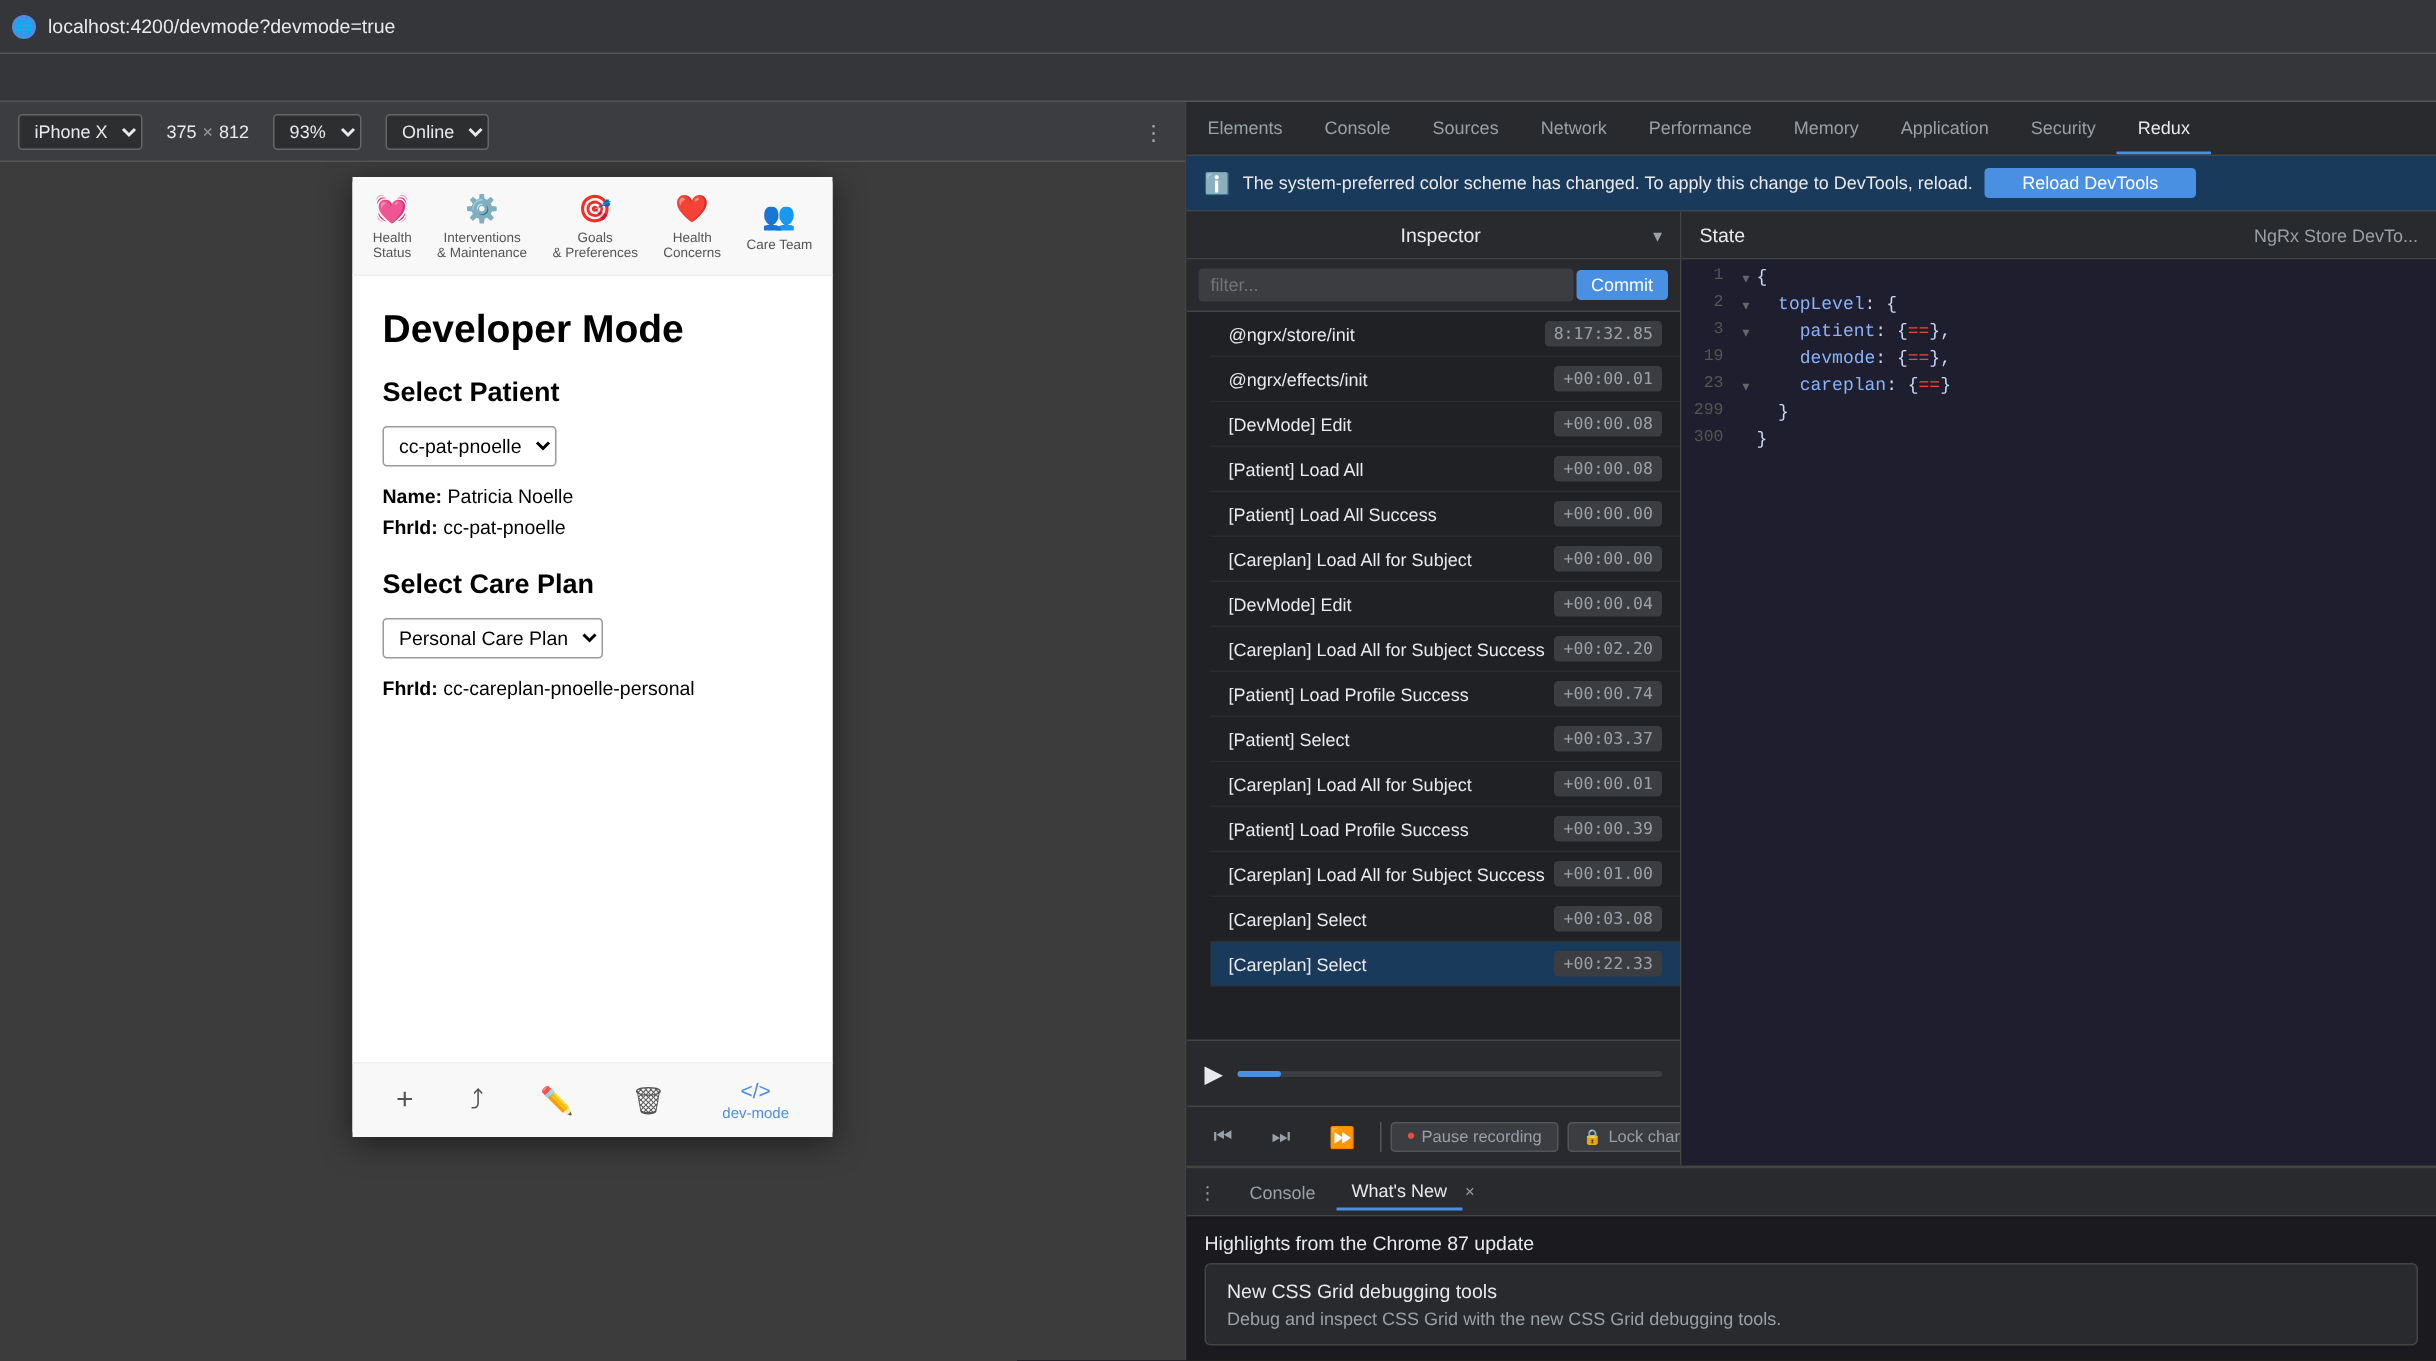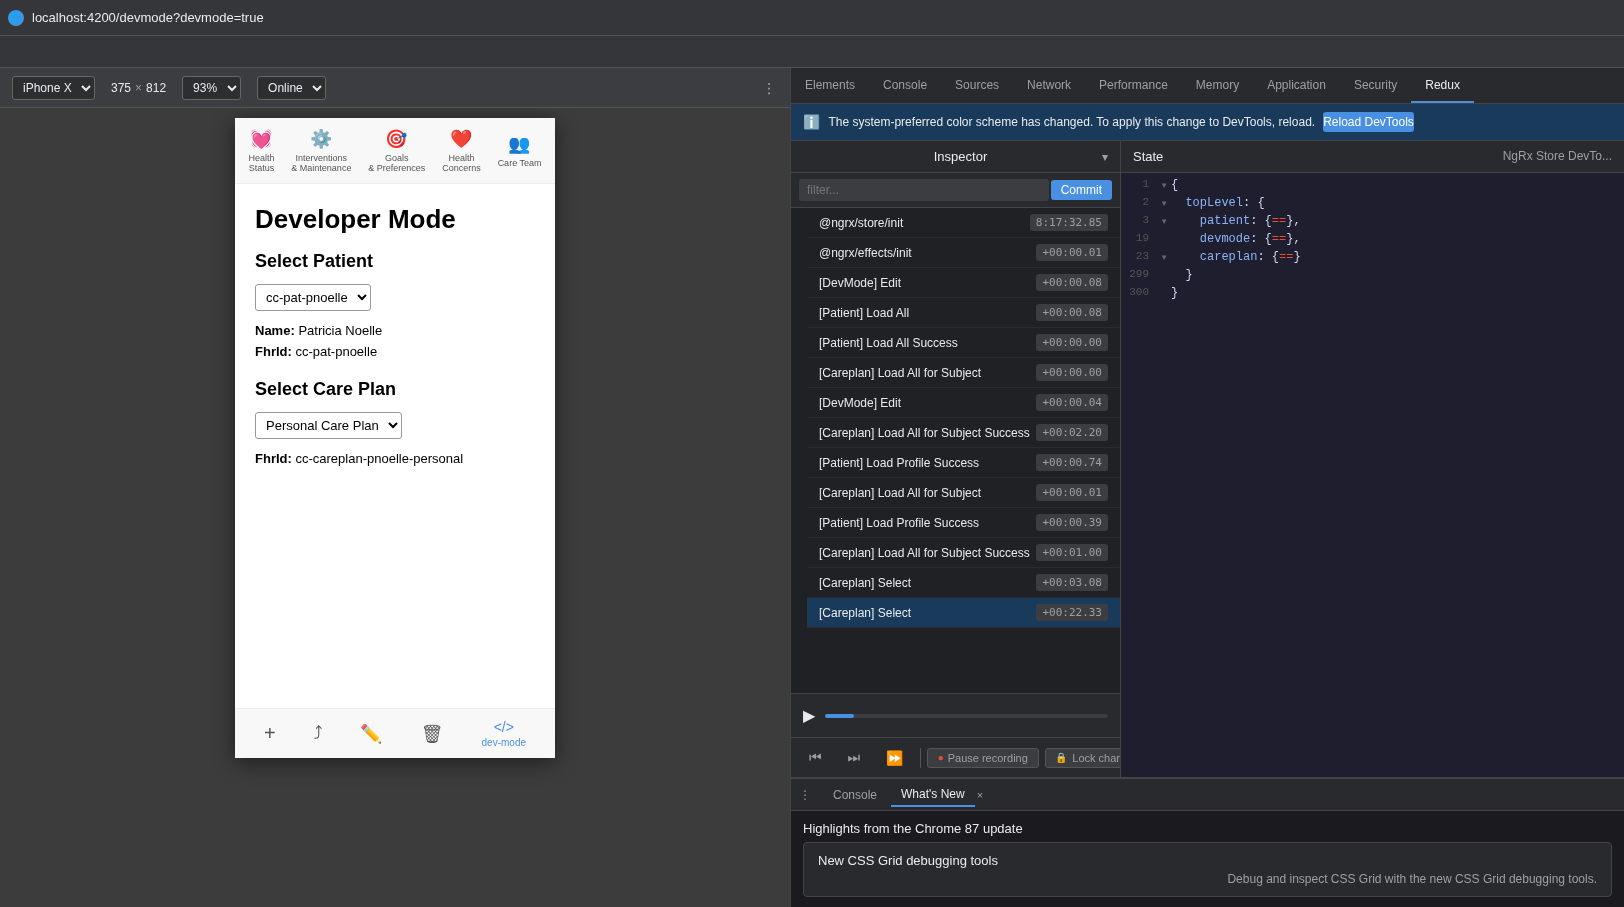--- a/index.html
+++ b/index.html
@@ -58,21 +58,21 @@
     .devtools-panel { flex: 1; display: flex; flex-direction: column; background: #202124; border-left: 1px solid #444; }
 
     
     .devtools-tabs { height: 36px; background: #292a2d; display: flex; align-items: stretch; border-bottom: 1px solid #444; overflow: hidden; }
     .devtools-tab { padding: 0 14px; display: flex; align-items: center; color: #9aa0a6; font-size: 12px; cursor: pointer; border-bottom: 2px solid transparent; white-space: nowrap; }
     .devtools-tab.active { color: #e8eaed; border-bottom-color: #4a90e2; }
 
     
     .info-banner { background: #1a3a5c; color: #e8eaed; padding: 8px 12px; font-size: 12px; display: flex; align-items: center; gap: 8px; border-bottom: 1px solid #444; flex-shrink: 0; }
     .info-icon { color: #4a90e2; font-size: 14px; }
-    .reload-btn { background: #4a90e2; color: white; border: none; padding: 3px 0; border-radius: 3px; cursor: pointer; font-size: 12px; flex-shrink: 0; }
+    .reload-btn { background: #4a90e2; color: white; border: none; padding: 3px 25px; border-radius: 3px; cursor: pointer; font-size: 12px; flex-shrink: 0; }
 
     
     .devtools-content { flex: 1; display: flex; overflow: hidden; }
 
     
     .devtools-left { width: 330px; display: flex; flex-direction: column; border-right: 1px solid #444; flex-shrink: 0; }
 
     
     .inspector-header { display: flex; align-items: center; justify-content: space-between; padding: 8px 12px; background: #292a2d; border-bottom: 1px solid #444; }
     .inspector-title { color: #e8eaed; font-size: 13px; font-weight: 500; text-align: center; flex: 1; }
@@ -98,21 +98,21 @@
 
     
     .controls-bar { height: 40px; background: #292a2d; display: flex; align-items: center; padding: 0 8px; gap: 6px; border-top: 1px solid #444; flex-shrink: 0; overflow: hidden; }
     .ctrl-btn { color: #9aa0a6; background: #3c3d41; border: 1px solid #555; padding: 3px 10px; border-radius: 3px; cursor: pointer; font-size: 11px; display: flex; align-items: center; gap: 4px; white-space: nowrap; }
     .ctrl-btn .dot { color: #e74c3c; font-size: 10px; }
     .ctrl-btn .lock-icon { font-size: 10px; }
     .ctrl-separator { width: 1px; height: 20px; background: #555; flex-shrink: 0; }
 
     
     .devtools-right { flex: 1; display: flex; flex-direction: column; overflow: hidden; }
-    .state-header { padding: 8px 12px; background: #292a2d; border-bottom: 1px solid #444; display: flex; justify-content: space-between; }
+    .state-header { padding: 8px 12px; background: #292a2d; border-bottom: 1px solid #444; display: flex; align-items: center; justify-content: space-between; }
     .state-title { color: #e8eaed; font-size: 13px; font-weight: 500; }
     .ngrx-label { color: #9aa0a6; font-size: 12px; }
     .state-tabs { display: flex; gap: 0; background: #292a2d; border-bottom: 1px solid #444; padding: 0 8px; }
     .state-tab { padding: 6px 14px; color: #9aa0a6; font-size: 12px; cursor: pointer; border-bottom: 2px solid transparent; }
     .state-tab.active { color: #e8eaed; border-bottom-color: #4a90e2; }
 
     
     .code-view { flex: 1; background: #1e1e2e; overflow: auto; font-family: 'Courier New', monospace; font-size: 12px; padding: 4px 0; }
     .code-line { display: flex; align-items: flex-start; padding: 1px 0; min-height: 18px; }
     .line-num { color: #555; min-width: 36px; text-align: right; padding-right: 8px; user-select: none; font-size: 11px; }
@@ -125,21 +125,21 @@
     .bottom-console { background: #202124; border-top: 2px solid #444; flex-shrink: 0; }
     .console-tabs { display: flex; align-items: center; height: 32px; padding: 0 8px; gap: 4px; background: #292a2d; border-bottom: 1px solid #444; }
     .console-tab { padding: 4px 10px; color: #9aa0a6; font-size: 12px; cursor: pointer; }
     .console-tab.active { color: #e8eaed; border-bottom: 2px solid #4a90e2; }
     .console-tab-close { color: #9aa0a6; cursor: pointer; font-size: 11px; margin-left: 2px; }
     .console-dots { color: #9aa0a6; cursor: pointer; margin-right: 8px; }
     .console-content { padding: 10px 12px; max-height: 120px; overflow-y: auto; background: #1a1a1f; }
     .console-highlight-title { color: #e8eaed; font-size: 13px; font-weight: 500; margin-bottom: 6px; }
     .whats-new-card { background: #292a2d; border: 1px solid #444; border-radius: 4px; padding: 10px 14px; }
     .card-title { color: #e8eaed; font-size: 13px; font-weight: 500; margin-bottom: 4px; }
-    .card-text { color: #9aa0a6; font-size: 12px; text-align: right; }
+    .card-text { color: #9aa0a6; font-size: 12px; }
   </style>
 </head>
 <body>
 
 <div class="browser-bar">
   <span class="favicon">🌐</span>
   <span class="url-bar">localhost:4200/devmode?devmode=true</span>
 </div>
 
 <div class="bookmarks-bar">
@@ -316,20 +316,24 @@
           </div>
           <div class="action-item">
             <span class="action-name">[Careplan] Load All for Subject Success</span>
             <span class="action-time">+00:02.20</span>
           </div>
           <div class="action-item">
             <span class="action-name">[Patient] Load Profile Success</span>
             <span class="action-time">+00:00.74</span>
           </div>
           <div class="action-item">
+            <span class="action-name">[Patient] Select</span>
+            <span class="action-time">+00:03.37</span>
+          </div>
+          <div class="action-item">
             <span class="action-name">[Careplan] Load All for Subject</span>
             <span class="action-time">+00:00.01</span>
           </div>
           <div class="action-item">
             <span class="action-name">[Patient] Load Profile Success</span>
             <span class="action-time">+00:00.39</span>
           </div>
           <div class="action-item">
             <span class="action-name">[Careplan] Load All for Subject Success</span>
             <span class="action-time">+00:01.00</span>

